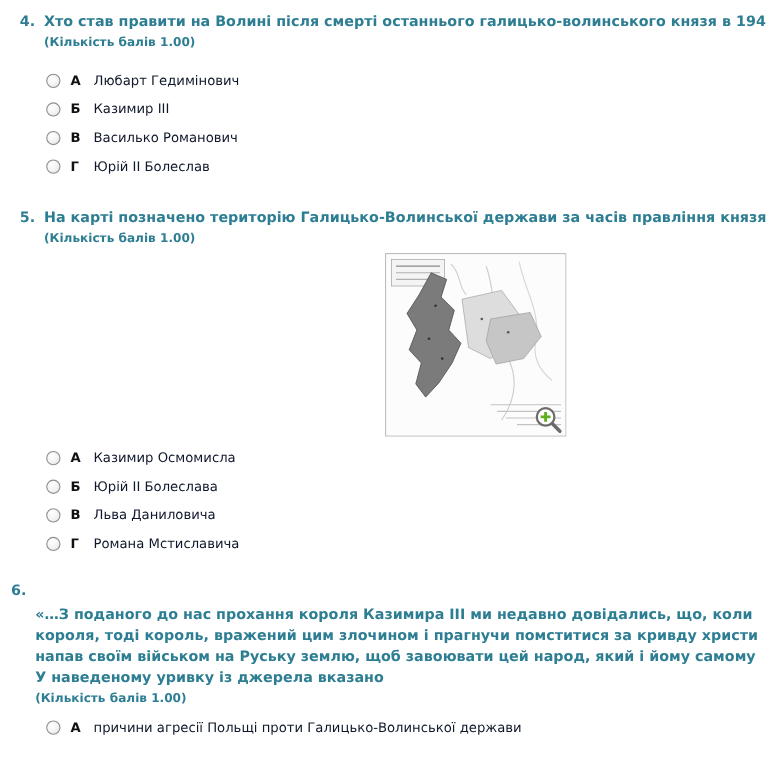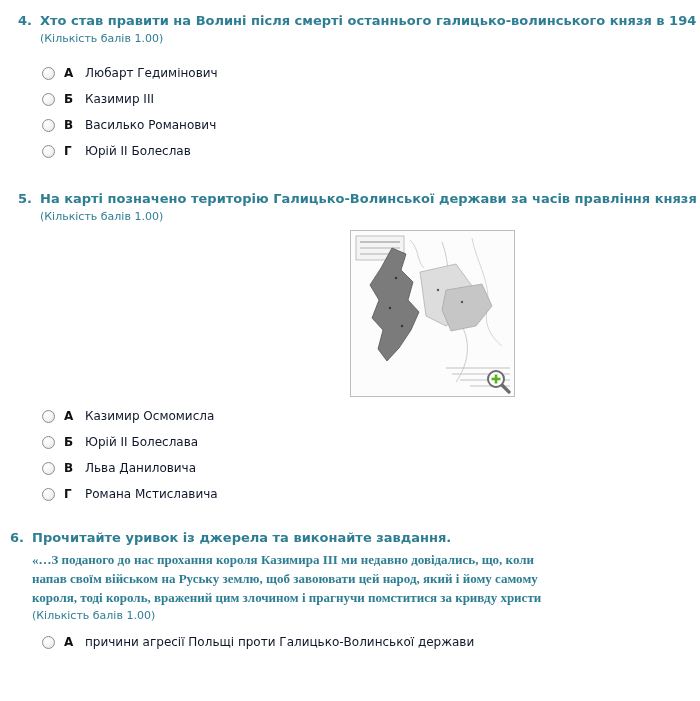--- a/index.html
+++ b/index.html
@@ -13,21 +13,21 @@
   .q-header {
     display:flex; align-items:flex-start;
     color:var(--accent); font-weight:bold; font-size:13px; line-height:18px;
     white-space:nowrap;
   }
   .q-num { flex:0 0 auto; text-align:left; }
   .q4 .q-num, .q5 .q-num { margin-left:18px; width:22px; }
   .q6 .q-num { margin-left:10px; width:22px; }
   .q-text { flex:0 0 auto; }
   .points {
-    color:var(--accent); font-weight:normal; font-size:11px; line-height:14px;
+    color:var(--accent); font-weight:bold; font-size:11px; line-height:14px;
     margin-top:2px;
   }
   .q4 .points, .q5 .points { margin-left:40px; }
   .q6 .points { margin-left:32px; }
   .options { margin-top:14px; }
   .option {
     display:flex; align-items:center;
     margin-left:42px; height:26px;
     font-size:12px; color:#1b1b1b; white-space:nowrap;
   }
@@ -42,21 +42,21 @@
   .gap-q5 { height:26px; }
   .gap-q6 { height:22px; }
   .map-wrap {
     margin:6px 0 6px 350px; width:165px; height:167px; position:relative;
     cursor:pointer;
   }
   .quote {
     color:var(--accent); font-weight:bold; font-size:13px; line-height:19px;
     margin-left:32px; margin-top:3px; white-space:nowrap;
   }
-  .quote div { white-space:nowrap;font-family:Liberation Serif, serif; }
+  .quote div { white-space:nowrap; }
   .q6 .options { margin-top:6px; }
 </style>
 </head>
 <body>
 
 <div class="question q4">
   <div class="q-header">
     <span class="q-num">4.</span>
     <span class="q-text">Хто став правити на Волині після смерті останнього галицько-волинського князя в 194</span>
   </div>
@@ -157,26 +157,26 @@
       <span class="opt-text">Романа Мстиславича</span>
     </div>
   </div>
 </div>
 
 <div class="gap-q6"></div>
 
 <div class="question q6">
   <div class="q-header">
     <span class="q-num">6.</span>
-    <span class="q-text">Прочитайте уривок із джерела та виконайте завдання.</span>
   </div>
   <div class="quote">
     <div>«…З поданого до нас прохання короля Казимира III ми недавно довідались, що, коли</div>
+    <div>короля, тоді король, вражений цим злочином і прагнучи помститися за кривду христи</div>
     <div>напав своїм військом на Руську землю, щоб завоювати цей народ, який і йому самому</div>
-    <div>короля, тоді король, вражений цим злочином і прагнучи помститися за кривду христи</div>
+    <div>У наведеному уривку із джерела вказано</div>
   </div>
   <div class="points">(Кількість балів 1.00)</div>
   <div class="options">
     <div class="option">
       <span class="radio"></span>
       <span class="letter">А</span>
       <span class="opt-text">причини агресії Польщі проти Галицько-Волинської держави</span>
     </div>
   </div>
 </div>

